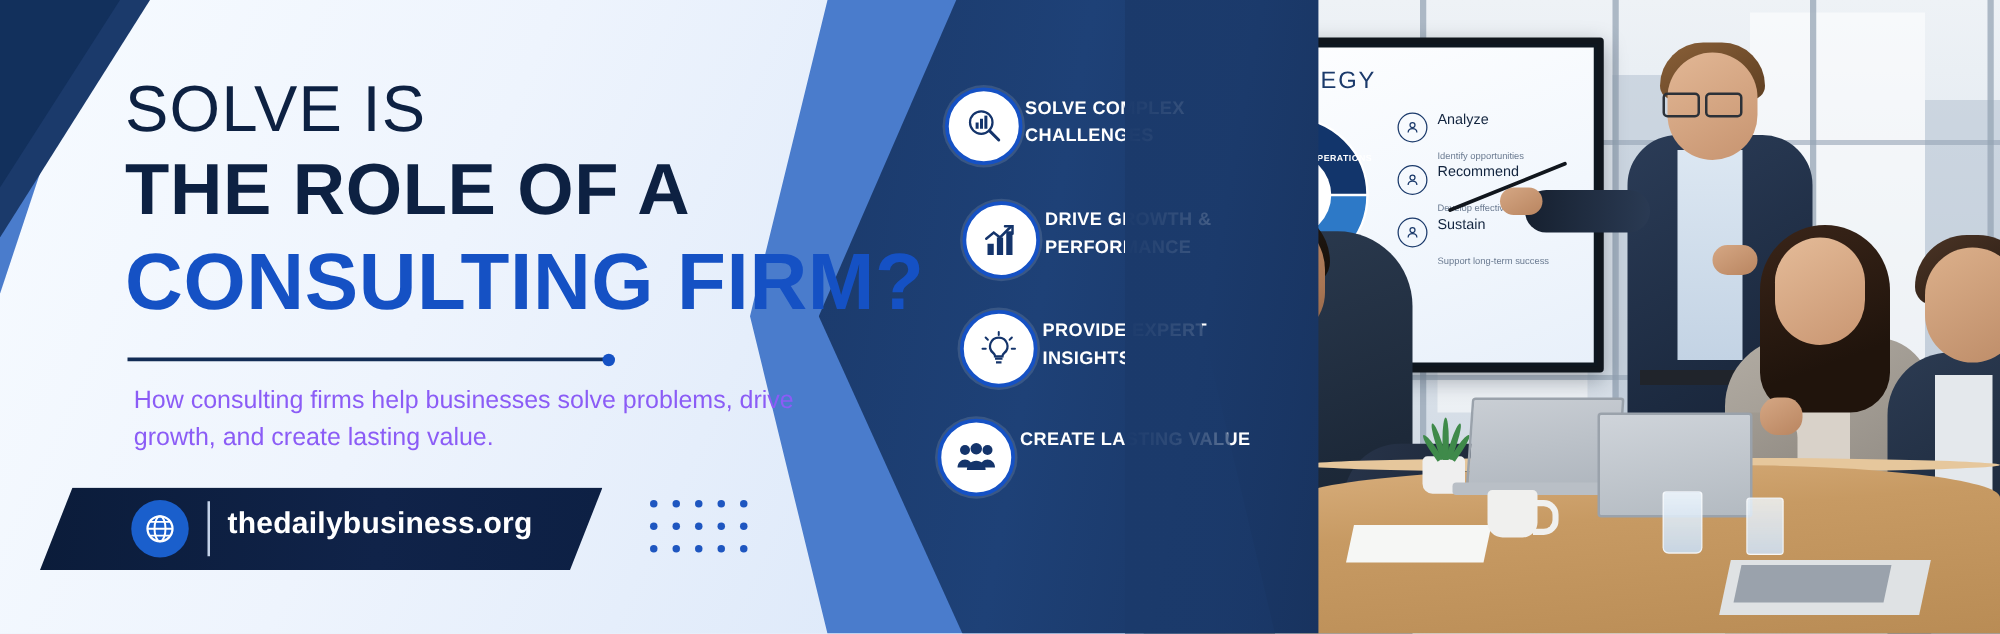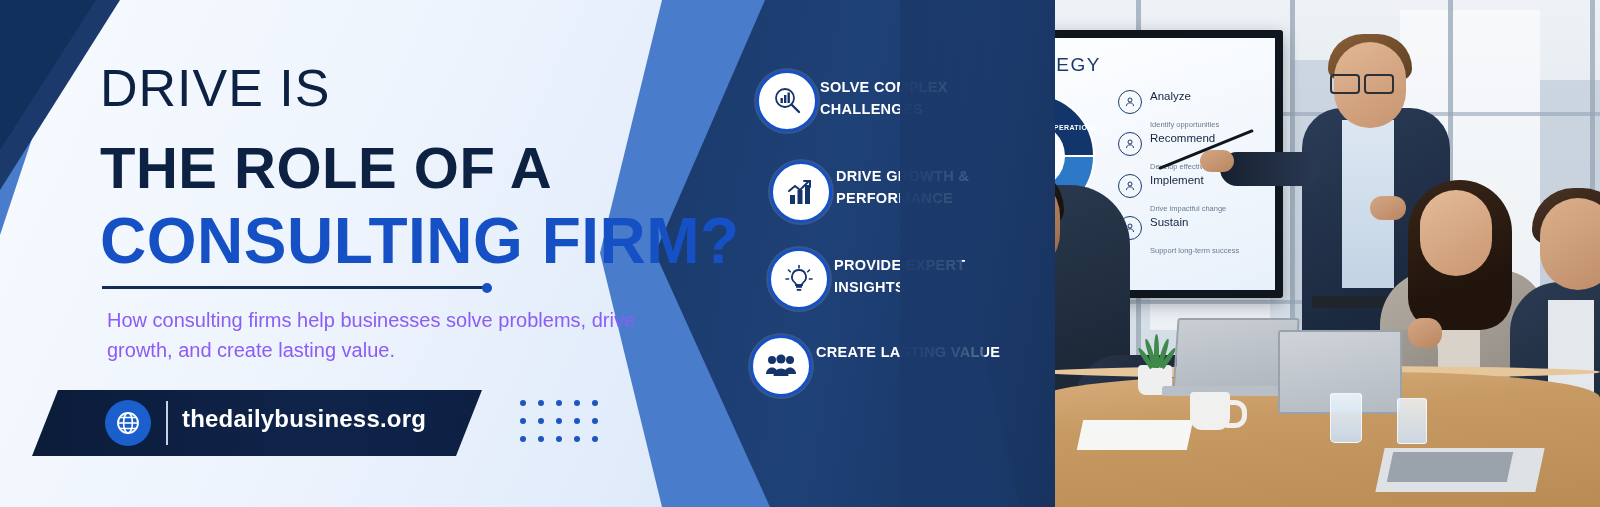--- a/index.html
+++ b/index.html
@@ -54,21 +54,21 @@
   
   .headline{
     position:absolute;left:100px;top:62px;width:640px;
   }
   .h-line1{
     font-size:52px;font-weight:400;letter-spacing:1px;
     color:#0d2142;line-height:1.0;
   }
   .h-line2{
     font-size:58px;font-weight:bold;letter-spacing:0.5px;
-    color:#0d2142;line-height:1.18;margin-top:20px;
+    color:#0d2142;line-height:1.18;margin-top:4px;
   }
   .h-line3{
     font-size:64px;font-weight:bold;letter-spacing:0.5px;
     color:#1551c4;line-height:1.18;margin-top:2px;
   }
 
   .divider{
     position:absolute;left:102px;top:283px;width:390px;height:9px;
   }
   .divider .bar{
@@ -413,30 +413,20 @@
             <span class="sh">Recommend</span>
             <span class="ss">Develop effective solutions</span>
           </div>
           <div class="sitem">
             <span class="sic">
               <svg width="12" height="12" viewBox="0 0 12 12">
                   <circle cx="6" cy="4" r="2" fill="none" stroke="#1b3a6b" stroke-width="1"></circle>
                   <path d="M2.5 10c0-2 1.6-3.2 3.5-3.2S9.5 8 9.5 10" fill="none" stroke="#1b3a6b" stroke-width="1"></path>
                 </svg>
             </span>
-            <span class="sh">Implement</span>
-            <span class="ss">Drive impactful change</span>
-          </div>
-          <div class="sitem">
-            <span class="sic">
-              <svg width="12" height="12" viewBox="0 0 12 12">
-                  <circle cx="6" cy="4" r="2" fill="none" stroke="#1b3a6b" stroke-width="1"></circle>
-                  <path d="M2.5 10c0-2 1.6-3.2 3.5-3.2S9.5 8 9.5 10" fill="none" stroke="#1b3a6b" stroke-width="1"></path>
-                </svg>
-            </span>
             <span class="sh">Sustain</span>
             <span class="ss">Support long-term success</span>
           </div>
         </div>
       </div>
     </div>
 
     <div class="chair2"></div>
     <div class="chair"></div>
 
@@ -504,21 +494,21 @@
     <div class="mug"></div>
     <div class="mug-h"></div>
     <div class="glass"></div>
     <div class="glass2"></div>
   </div>
 
   <div class="chev-blue"></div>
   <div class="chev-navy"></div>
 
   <div class="headline">
-    <div class="h-line1">DRIVE IS</div>
+    <div class="h-line1">SOLVE IS</div>
     <div class="h-line2">THE ROLE OF A</div>
     <div class="h-line3">CONSULTING FIRM?</div>
   </div>
 
   <div class="divider">
     <div class="bar"></div>
     <div class="dot"></div>
   </div>
 
   <div class="subtitle">How consulting firms help businesses solve problems, drive growth, and create lasting value.</div>

